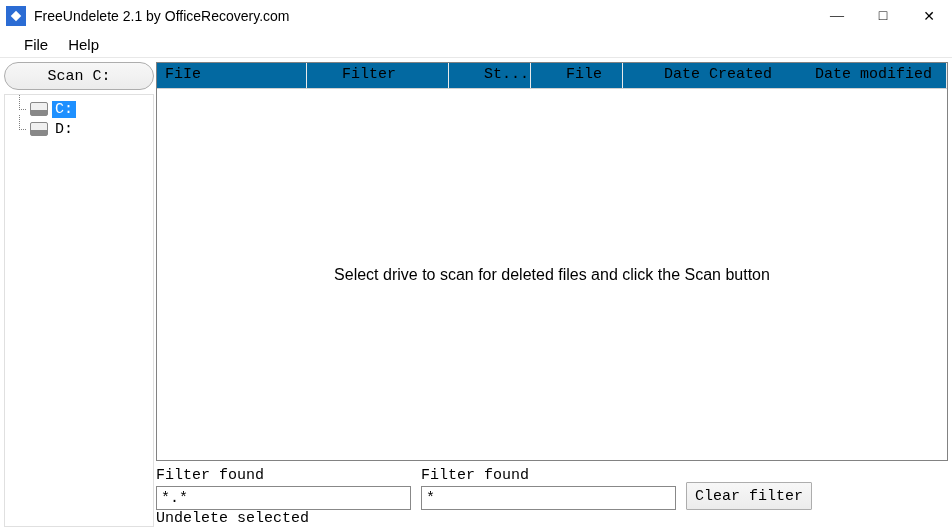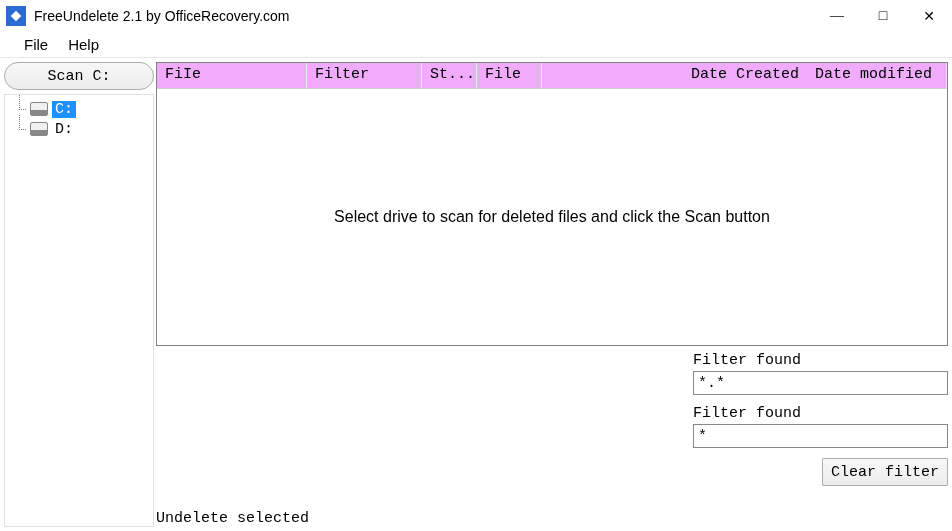--- a/index.html
+++ b/index.html
@@ -112,22 +112,23 @@
   }
   .list-area {
     flex:1;
     border:1px solid #828282;
     display:flex;
     flex-direction:column;
   }
   .list-header {
     display:flex;
     height:26px;
-    background:#f0abfc;
+    background:#0369a1;
     border-bottom:1px solid #d0d0d0;
+    gap:27px;
   }
   .col {
     padding:3px 8px;
     border-right:1px solid #eaeaea;
     white-space:nowrap;
     overflow:hidden;
   }
   .list-body {
     flex:1;
     display:flex;
@@ -136,21 +137,20 @@
     font-family:"Segoe UI",Tahoma,sans-serif;
     font-size:16px;
     color:#000;
   }
 
   .filter-row {
     display:flex;
     align-items:flex-end;
     gap:10px;
     margin-top:6px;
-    flex-direction:column;
   }
   .filter-block { display:flex; flex-direction:column; }
   .filter-label { margin-bottom:2px; }
   .filter-input {
     width:255px;
     height:24px;
     border:1px solid #888;
     font-family:inherit;
     font-size:15px;
     padding:0 4px;
@@ -158,21 +158,21 @@
   .clear-btn {
     height:28px;
     padding:0 8px;
     border:1px solid #adadad;
     background:linear-gradient(#f7f7f7,#ececec);
     border-radius:1px;
     cursor:pointer;
     font-family:inherit;
     font-size:15px;
   }
-  .undelete-label { margin-top:24px; }
+  .undelete-label { margin-top:0; }
 </style>
 </head>
 <body>
 
 <div class="titlebar">
   <div class="titlebar-icon">
     <svg viewBox="0 0 16 16">
         <path d="M2 8 L8 2 L14 8 L8 14 Z" fill="#fff"></path>
       </svg>
   </div>

